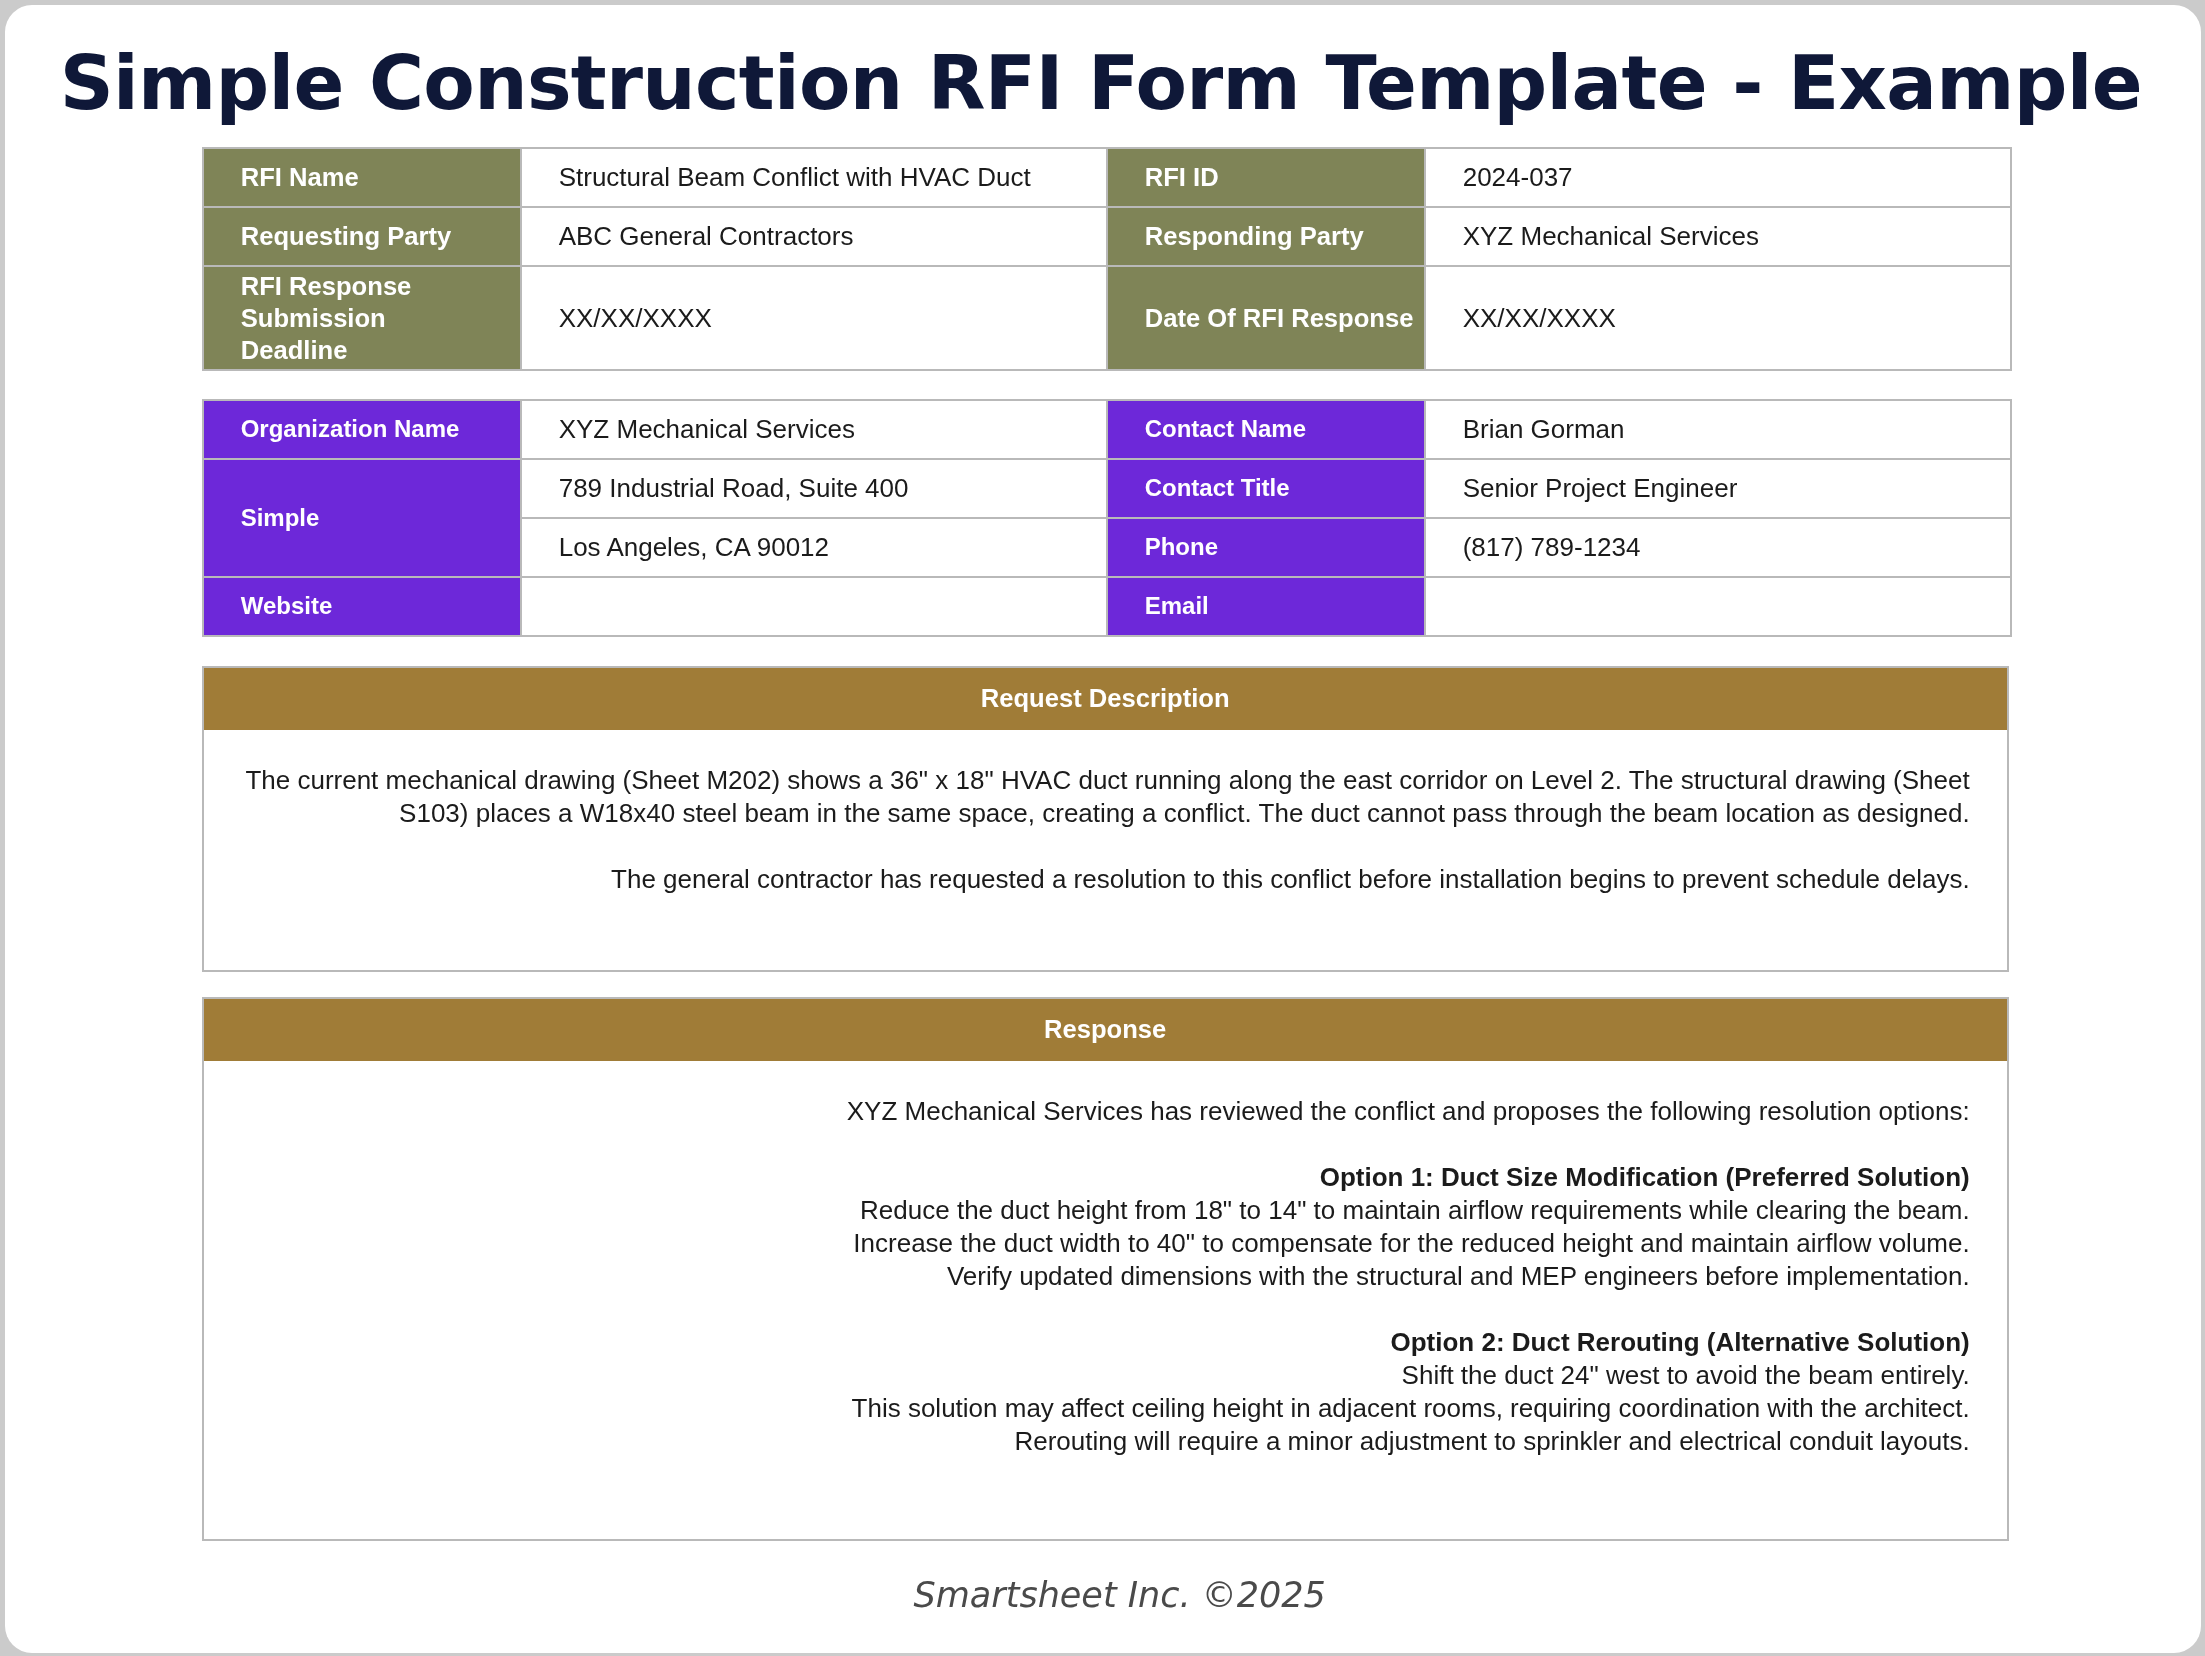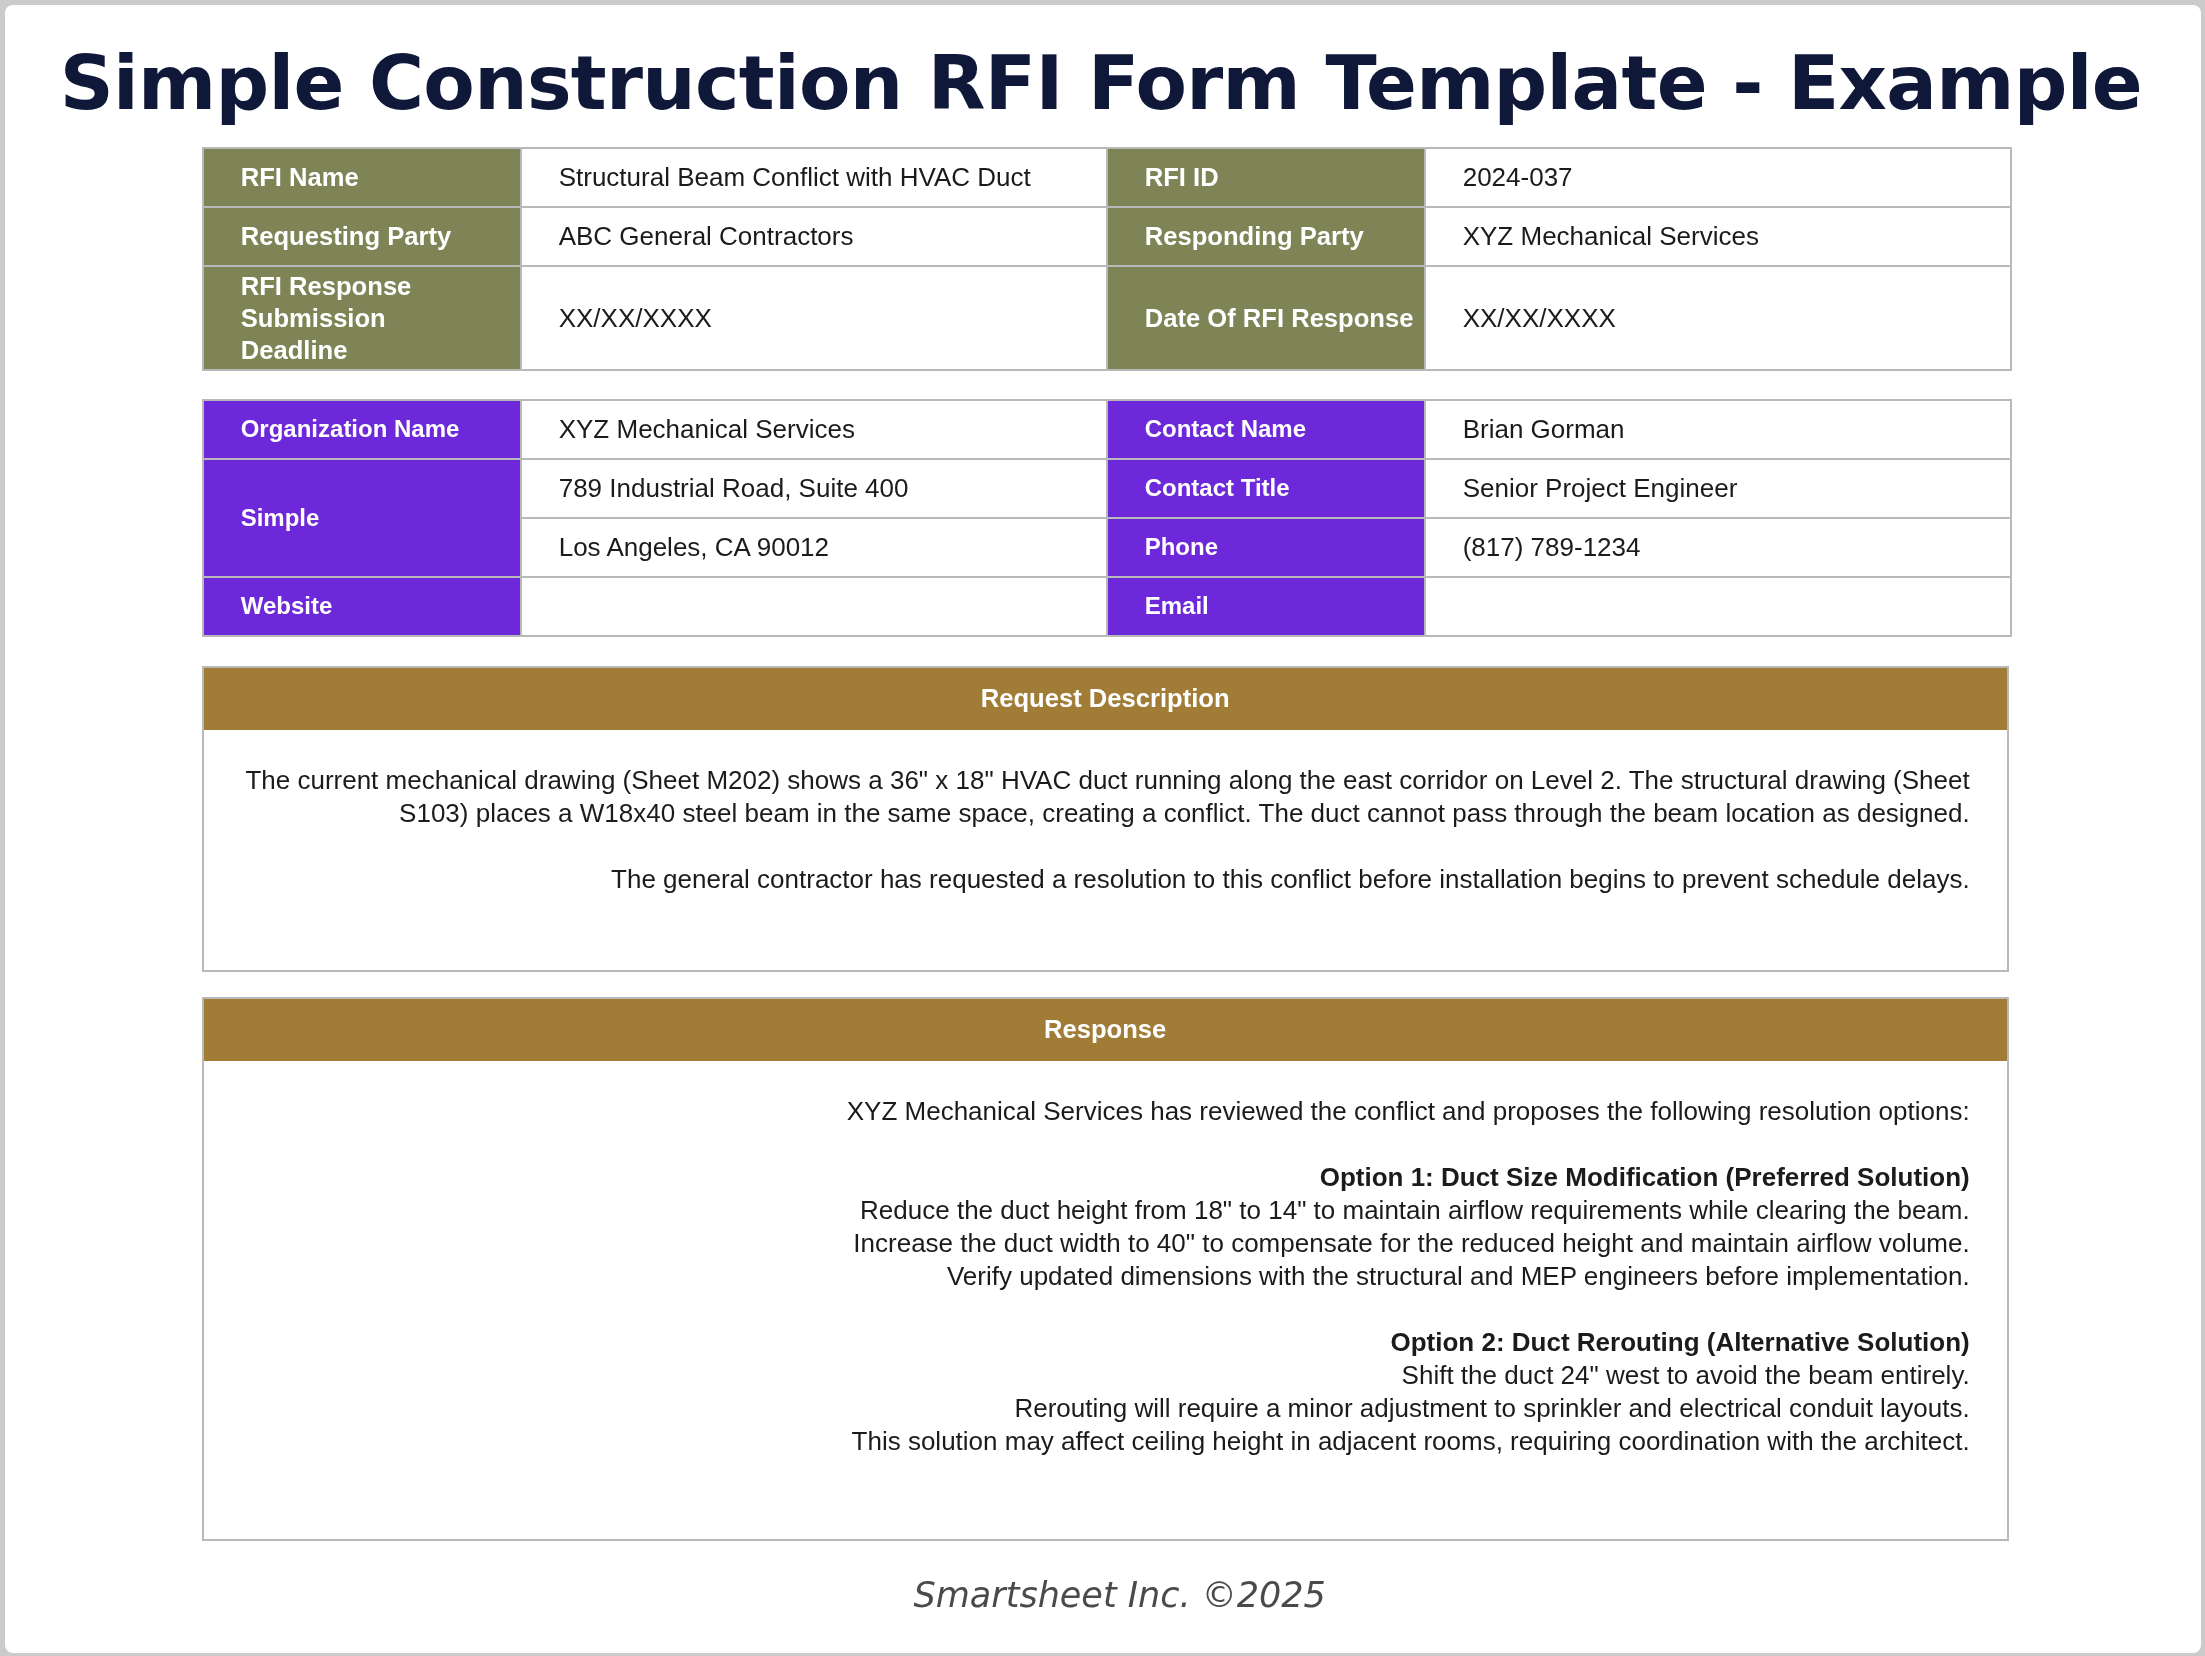--- a/index.html
+++ b/index.html
@@ -1,20 +1,20 @@
 <!DOCTYPE html>
 <html style="font-size:10.8px"><head>
 <meta charset="utf-8">
 <style>
   * { box-sizing: border-box; margin: 0; padding: 0; }
   html, body { width: 2205px; height: 1657px; background: #cbcbcb; overflow: hidden; }
   body { font-family: "DejaVu Sans", sans-serif; }
   .page {
     position: absolute; left: 4.7px; top: 4.7px; width: 2196px; height: 1648px;
-    background: #ffffff; border-radius: 8px;
+    background: #ffffff; border-radius: 27px;
   }
   .title {
     position: absolute; left: 55px; top: 34px;
     font-family: "DejaVu Sans", sans-serif; font-weight: bold;
     font-size: 75px; letter-spacing: -0.7px; color: #0f1838; white-space: nowrap;
   }
   table.grid {
     position: absolute; left: 197px; width: 1807px;
     border-collapse: collapse; table-layout: fixed;
   }
@@ -143,20 +143,20 @@
     <div class="sbody">
       <p class="para">XYZ Mechanical Services has reviewed the conflict and proposes the following resolution options:</p>
       <div class="gap"></div>
       <p class="para opt-title">Option 1: Duct Size Modification (Preferred Solution)</p>
       <p class="para">Reduce the duct height from 18" to 14" to maintain airflow requirements while clearing the beam.</p>
       <p class="para">Increase the duct width to 40" to compensate for the reduced height and maintain airflow volume.</p>
       <p class="para">Verify updated dimensions with the structural and MEP engineers before implementation.</p>
       <div class="gap"></div>
       <p class="para opt-title">Option 2: Duct Rerouting (Alternative Solution)</p>
       <p class="para">Shift the duct 24" west to avoid the beam entirely.</p>
+      <p class="para">This solution may affect ceiling height in adjacent rooms, requiring coordination with the architect.</p>
       <p class="para">Rerouting will require a minor adjustment to sprinkler and electrical conduit layouts.</p>
-      <p class="para">This solution may affect ceiling height in adjacent rooms, requiring coordination with the architect.</p>
     </div>
   </div>
 
   <div class="footer">Smartsheet Inc. ©2025</div>
 </div>
 
 
 </body></html>

